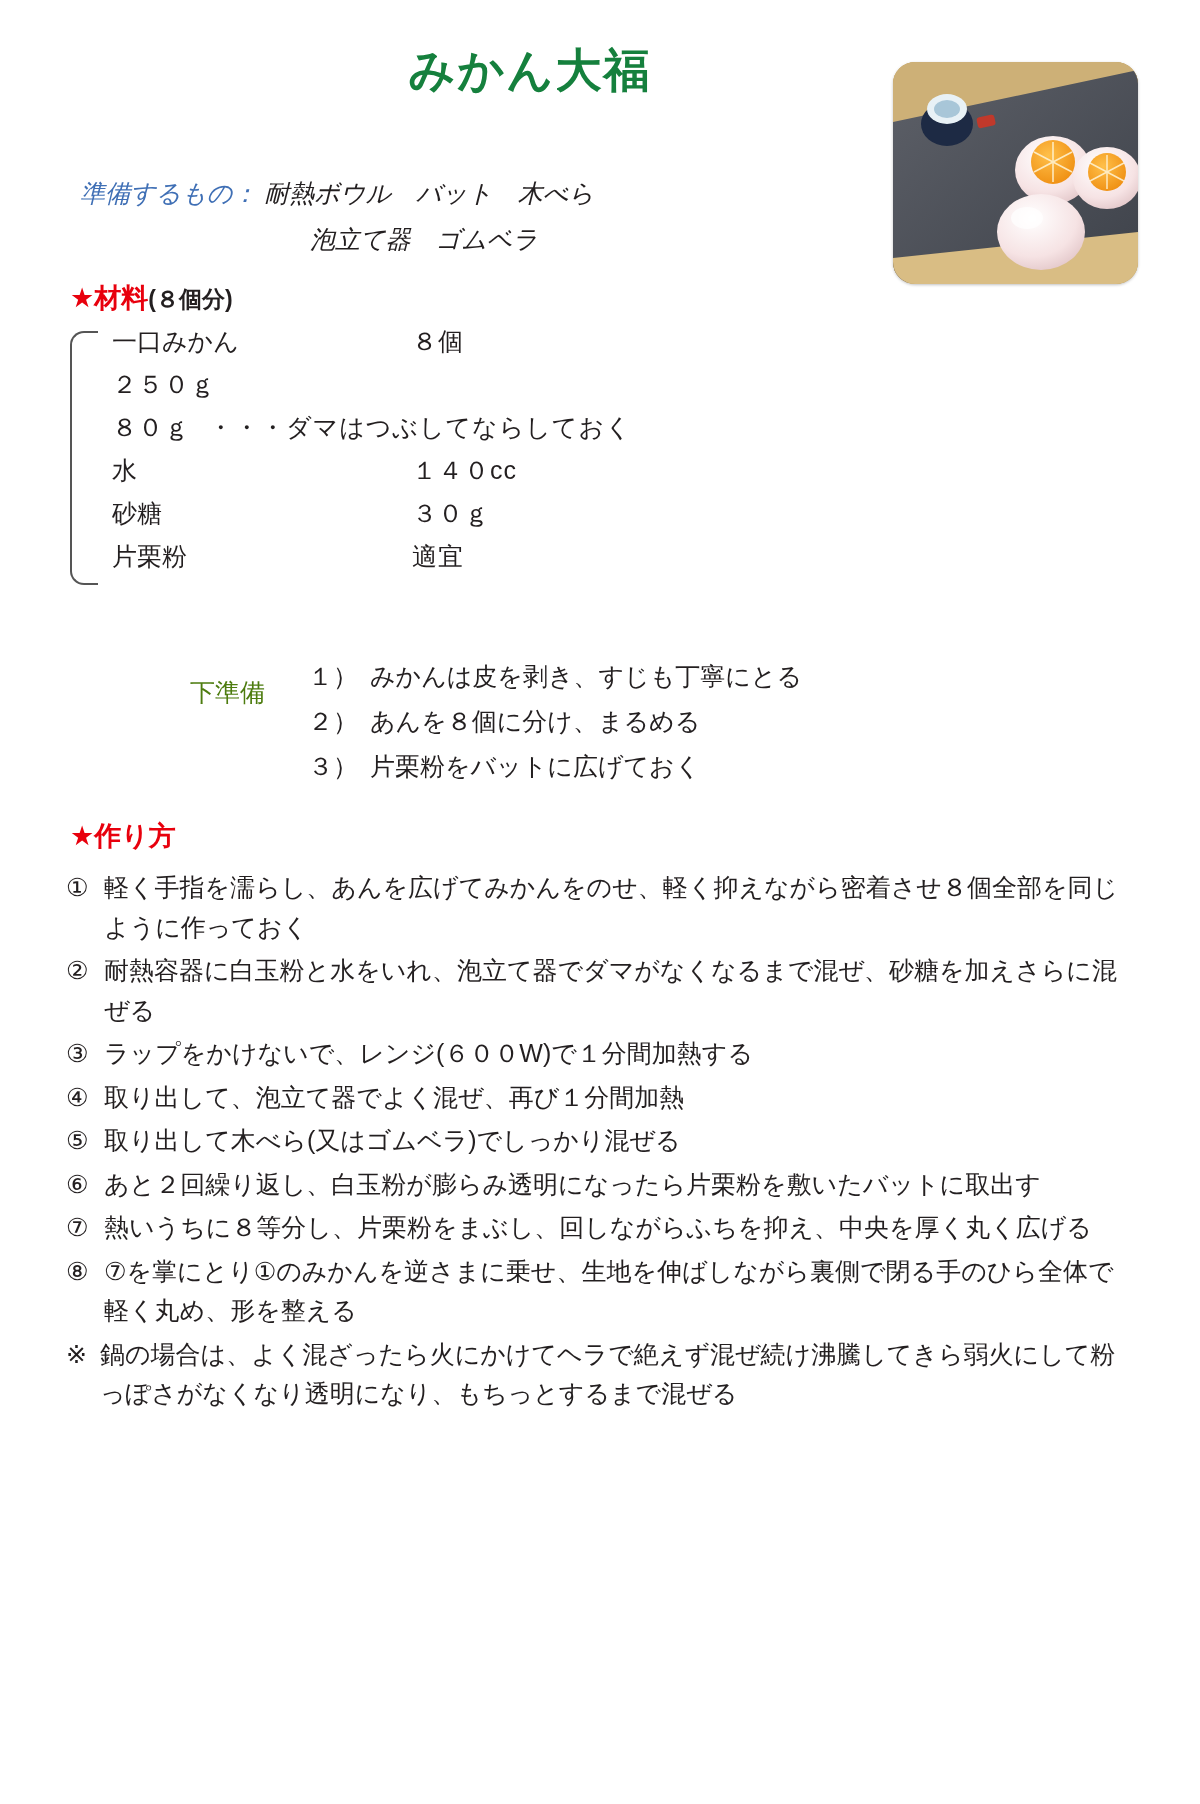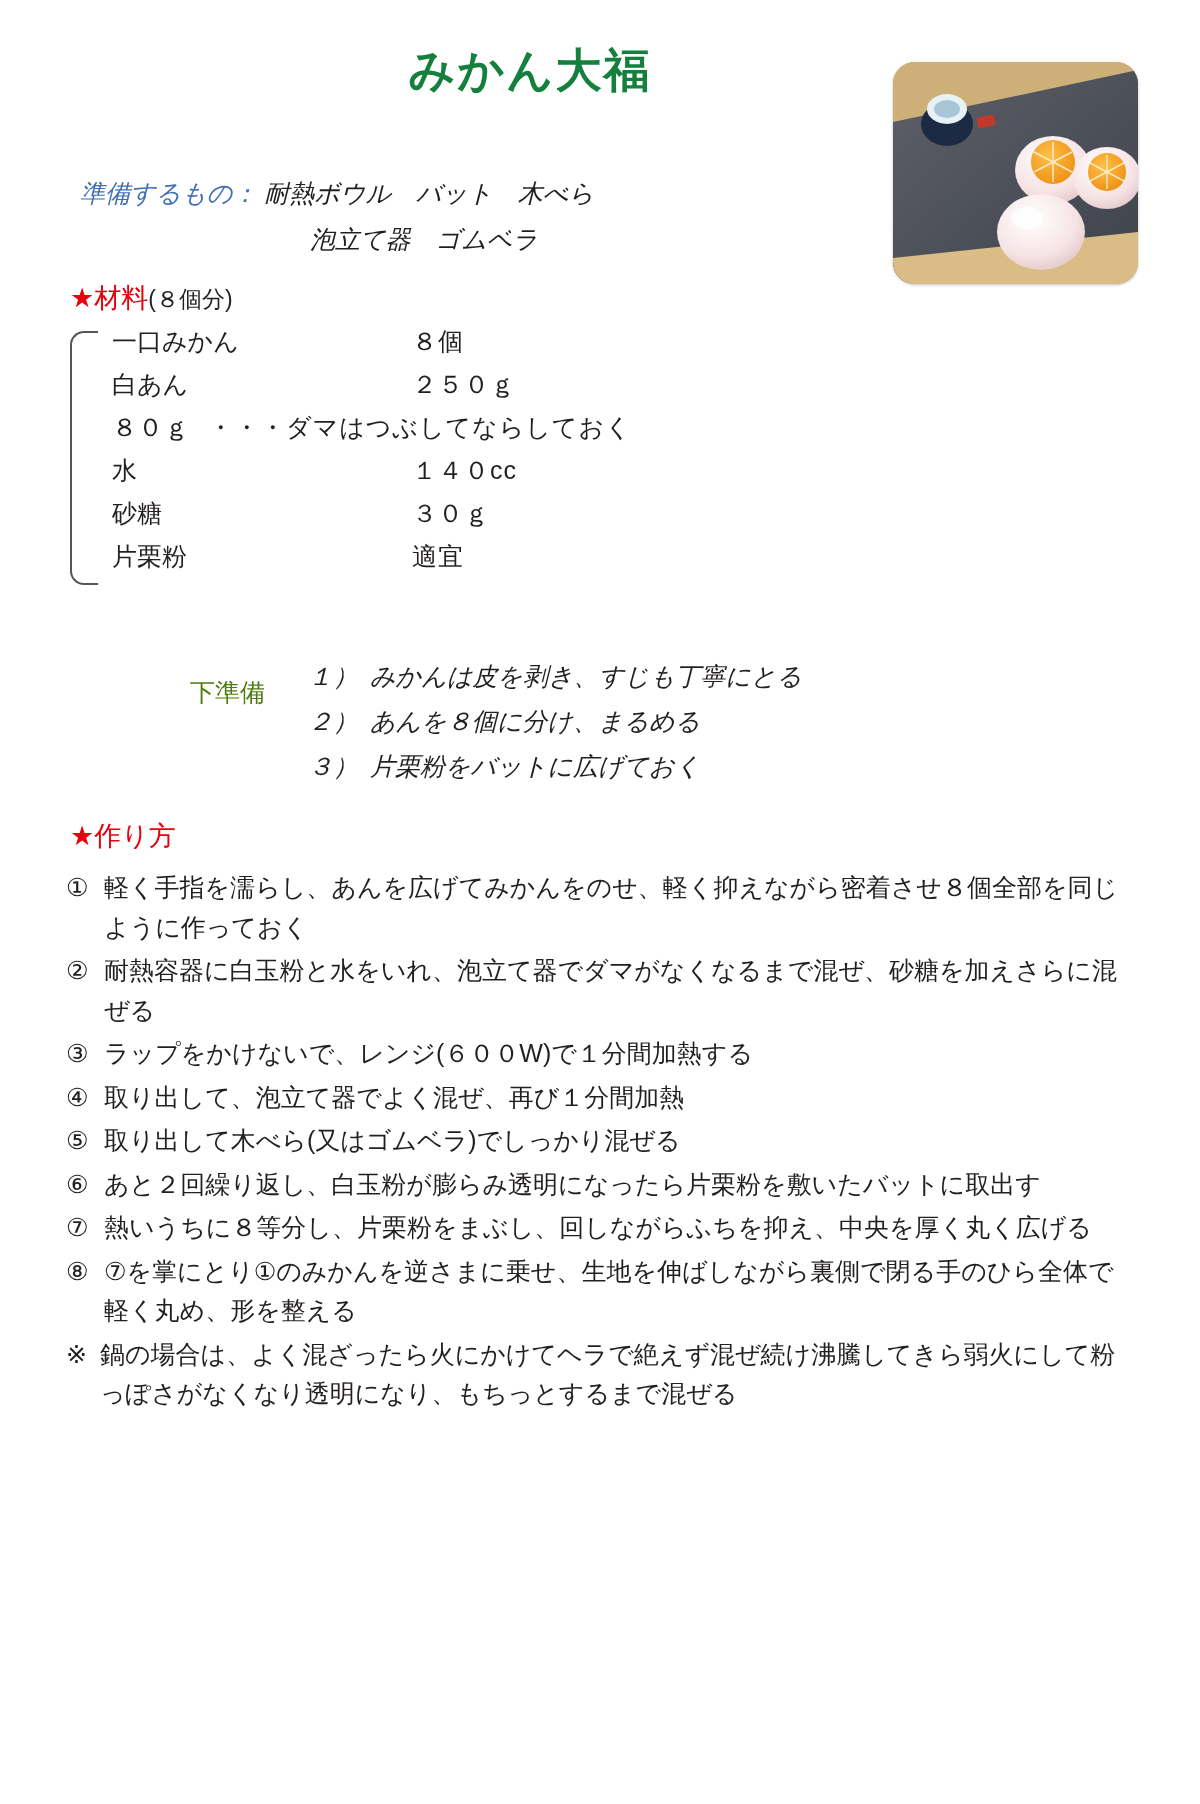--- a/index.html
+++ b/index.html
@@ -62,21 +62,21 @@
     color: #3f6fb5;
   }
   .prep-line2 {
     padding-left: 230px;
   }
 
   
   .sec-head {
     font-size: 27px;
     color: #e8000d;
-    font-weight: 400;
+    font-weight: 700;
   }
   .sec-head .star { font-size: 27px; }
   .sec-head .sub { color: #231f20; font-size: 23px; }
 
   .ingredients-head {
     position: absolute;
     top: 280px;
     left: 70px;
   }
 
@@ -127,21 +127,20 @@
     top: 16px;
   }
   .pre-list {
     margin: 0;
     padding: 0 0 0 118px;
     list-style: none;
   }
   .pre-list li {
     height: 45px;
     white-space: nowrap;
-    font-style: italic;
   }
   .pre-num { display: inline-block; width: 62px; }
 
   
   .method-head {
     position: absolute;
     top: 818px;
     left: 70px;
   }
   .method-wrap {
@@ -235,21 +234,20 @@
 
   <div class="ing-wrap">
     <div class="brace"></div>
     <ul class="ing-list">
       <li class="ing-row">
         <span class="ing-name">一口みかん</span>
         <span class="ing-qty">８個</span>
         <span class="ing-note"></span>
       </li>
       <li class="ing-row">
-        <span class="ing-name">白あん</span>
         <span class="ing-qty">２５０ｇ</span>
         <span class="ing-note"></span>
       </li>
       <li class="ing-row">
         <span class="ing-qty">８０ｇ</span>
         <span class="ing-note">・・・ダマはつぶしてならしておく</span>
       </li>
       <li class="ing-row">
         <span class="ing-name">水</span>
         <span class="ing-qty">１４０cc</span>

